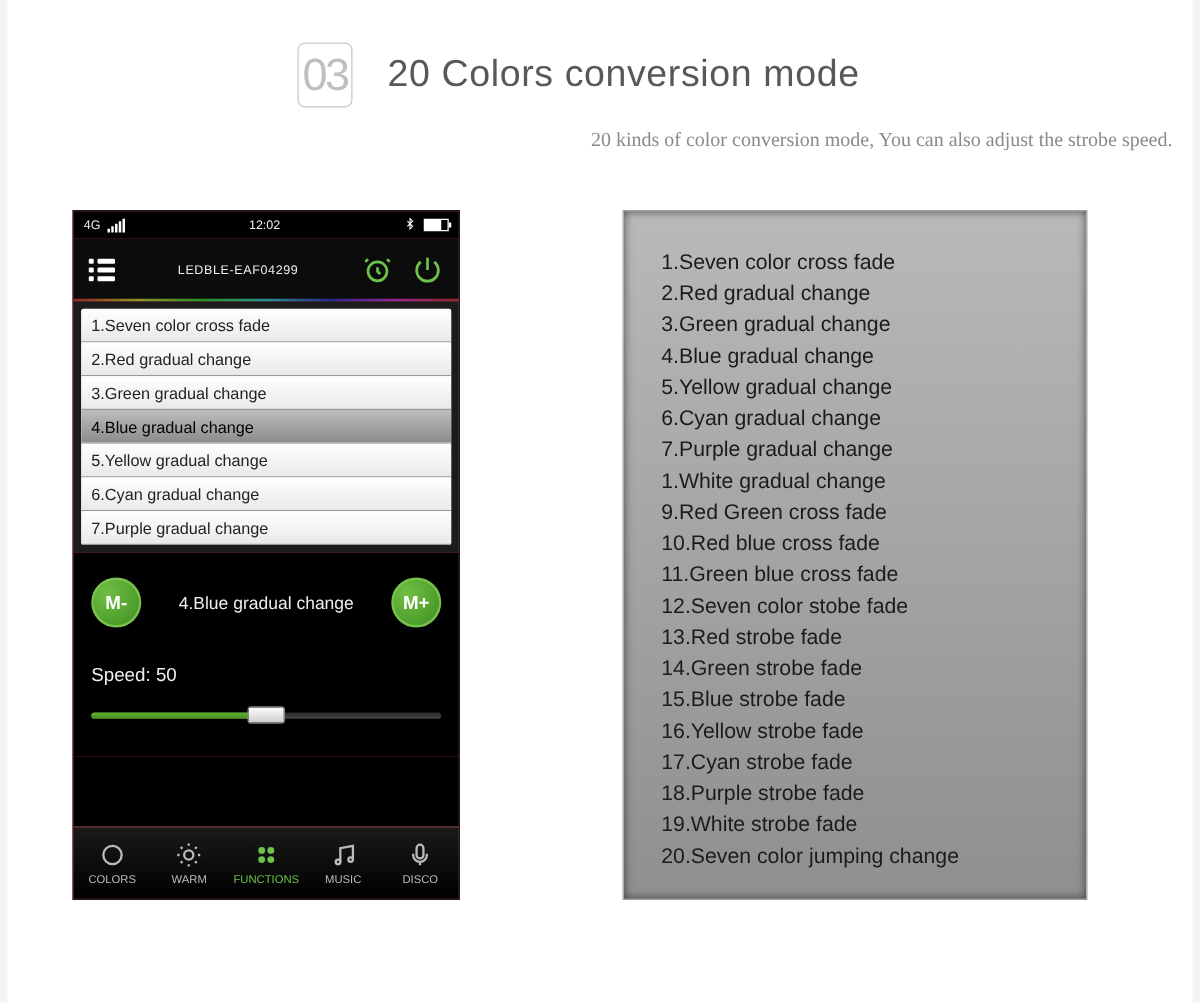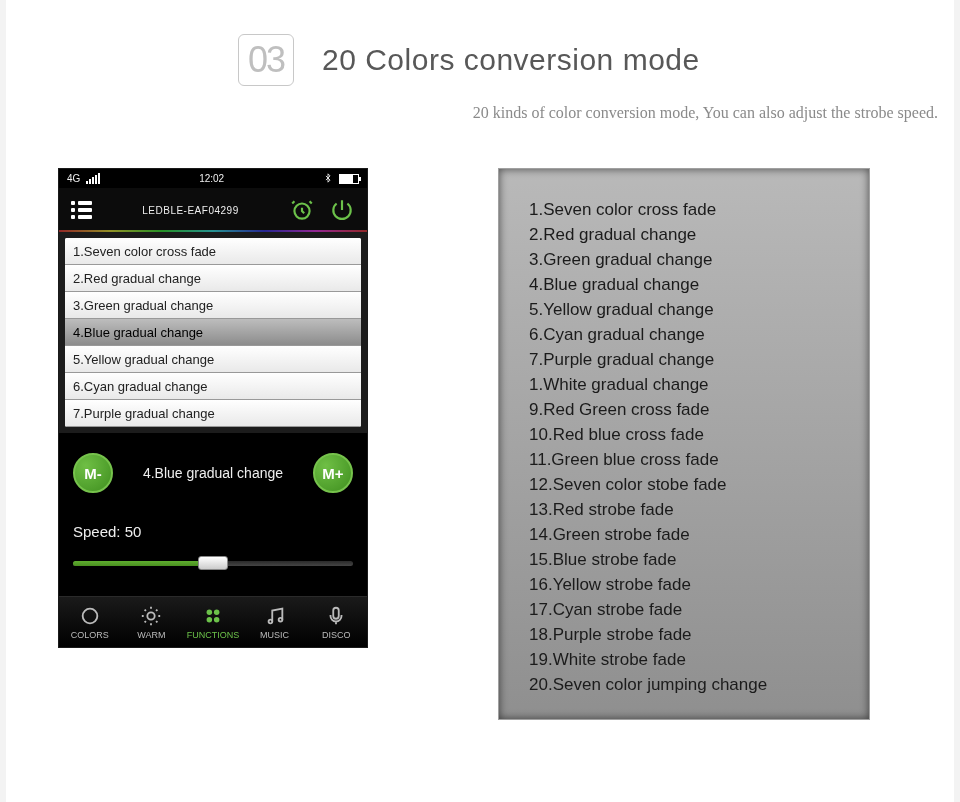--- a/index.html
+++ b/index.html
@@ -1,28 +1,28 @@
 <!DOCTYPE html>
 <html><head>
 <meta charset="utf-8">
 <style>
   * { box-sizing: border-box; margin: 0; padding: 0; }
   body { width: 960px; height: 802px; background: #fff; font-family: Arial, sans-serif; overflow: hidden; }
   .page { width: 960px; height: 802px; position: relative; }
 
   .section-header { display: flex; align-items: center; gap: 28px; padding-left: 238px; padding-top: 34px; }
-  .badge { width: 56px; height: 52px; border: 1px solid #c8c8c8; border-radius: 6px; display: flex; align-items: center; justify-content: center; }
+  .badge { width: 44px; height: 52px; border: 1px solid #c8c8c8; border-radius: 6px; display: flex; align-items: center; justify-content: center; }
   .badge-inner { font-size: 36px; font-weight: 300; color: #bfbfbf; letter-spacing: -2px; font-family: "Arial Narrow", Arial, sans-serif; }
   .section-title { font-size: 30px; color: #585858; font-weight: 400; letter-spacing: 0.5px; }
   .section-sub { text-align: right; padding-right: 22px; margin-top: 18px; color: #8a8a8a; font-family: Georgia, serif; font-size: 16px; }
 
   .cols { display: flex; gap: 130px; padding-left: 58px; padding-top: 46px; }
 
   
-  .phone { width: 310px; height: 480px; background: #ef4444; display: flex; flex-direction: column; border: 1px solid #1a1a1a; }
+  .phone { width: 310px; height: 552px; background: #ef4444; display: flex; flex-direction: column; border: 1px solid #1a1a1a; }
   .statusbar { height: 22px; background: #000; color: #eee; display: flex; align-items: center; justify-content: space-between; padding: 0 8px; font-size: 10px; }
   .statusbar .left, .statusbar .right { display: flex; gap: 6px; align-items: center; }
   .sig { display: inline-flex; align-items: flex-end; gap: 1px; }
   .sig i { width: 2px; background: #fff; display: inline-block; }
   .sig i:nth-child(1){height:3px}.sig i:nth-child(2){height:5px}.sig i:nth-child(3){height:7px}.sig i:nth-child(4){height:9px}.sig i:nth-child(5){height:11px}
   .batt { width: 20px; height: 10px; border: 1px solid #fff; position: relative; }
   .batt::after { content:""; position:absolute; right:-3px; top:2px; width:2px; height:4px; background:#fff; }
   .batt i { display:block; height:100%; width:70%; background:#fff; }
 
   .apphead { height: 50px; background: #0c0c0c; display: flex; align-items: center; justify-content: space-between; padding: 0 12px; position: relative; }

